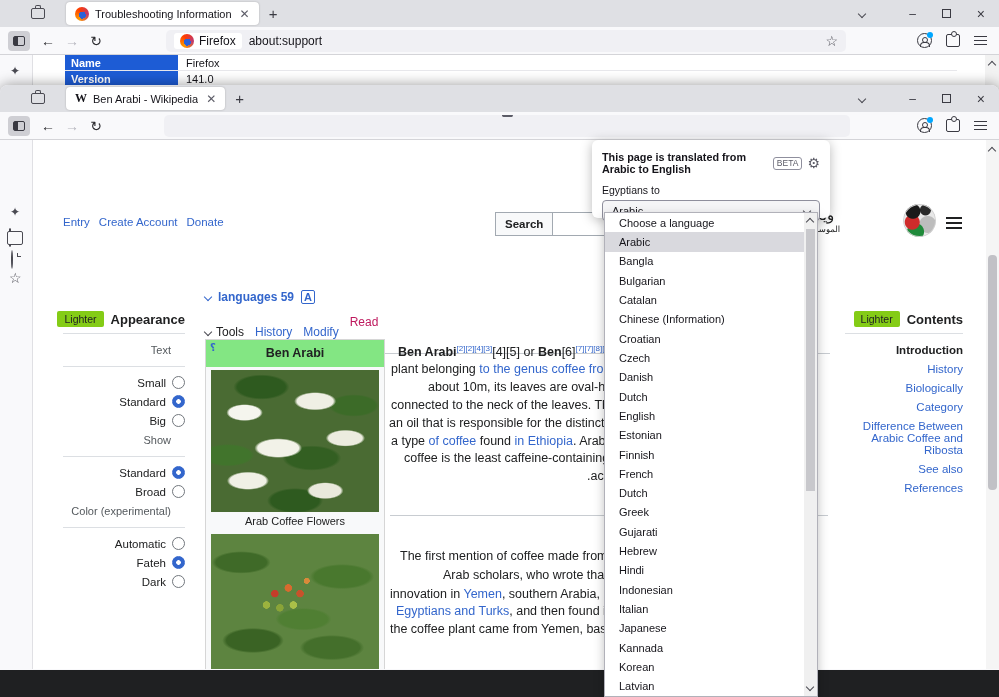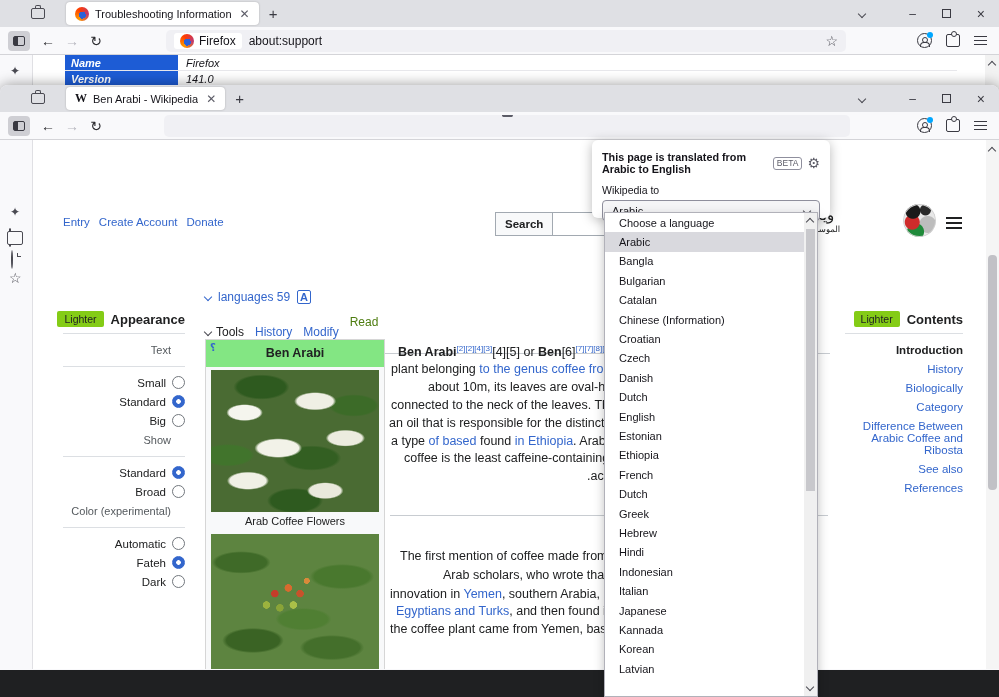--- a/index.html
+++ b/index.html
@@ -49,21 +49,21 @@
       conic-gradient(from 210deg, #ff9a00, #ff3b00, #c0396f, #ff9a00); }
   .sparkle-ic { position:relative; width:14px; height:14px; }
   .sparkle-ic:before { content:"✦"; font-family:"DejaVu Sans",sans-serif; color:#4a4a52; font-size:12px; position:absolute; left:1px; top:-1px;}
   .gear-ic { color:#5b5b66; font-size:14px; font-family:"DejaVu Sans",sans-serif; }
 
   
   #bg-win { top:0; height:90px; z-index:1; }
   #bg-win .content { position:relative; height:34px; background:#fff; }
   #bg-strip { position:absolute; left:0; top:0; width:33px; height:34px; background:#f9f9fb; border-right:1px solid #e0e0e4; }
   #bg-table { position:absolute; left:65px; top:0; right:42px; font-size:11px; }
-  .trow { display:flex; height:16px; border-bottom:1px solid #e8e8ec; align-items:center;font-style:italic; }
+  .trow { display:flex; height:16px; border-bottom:1px solid #e8e8ec; align-items:center; }
   .trow .h { width:113px; background:#1d5cd5; color:#fff; font-weight:bold; padding-left:6px; height:100%; display:flex; align-items:center; }
   .trow .v { flex:1; padding-left:8px; color:#15141a; background:#fff; }
   .vscroll { position:absolute; right:0; top:0; width:14px; bottom:0; background:#f2f2f2; display:flex; justify-content:center; }
 
   
   #fg-win { top:85px; height:585px; z-index:2; box-shadow:0 0 14px rgba(0,0,0,.4); border-radius:8px 8px 0 0; }
   #fg-win .tabbar { border-radius:8px 8px 0 0; }
   #fg-content { position:relative; height:529px; background:#fff; overflow:hidden; }
   #left-strip { position:absolute; left:0; top:0; width:33px; height:100%; background:#f9f9fb;
     border-right:1px solid #e0e0e4; z-index:5; }
@@ -97,26 +97,26 @@
       radial-gradient(circle at 28% 55%, #cf2b2b 0 7px, transparent 8px),
       radial-gradient(circle at 38% 84%, #1f8a3a 0 8px, transparent 9px),
       radial-gradient(circle at 75% 62%, #bdbdbd 0 8px, transparent 9px),
       #e8e8e8; box-shadow:inset 0 0 0 1px #cfcfcf; }
   .wiki-logo-text { top:66px; left:780px; width:116px; text-align:left; direction:rtl; }
   .wiki-logo-text .l1 { font-family:"DejaVu Serif","Liberation Serif",serif; font-size:15px; color:#202122; }
   .wiki-logo-text .l2 { font-family:"DejaVu Serif","Liberation Serif",serif; font-size:8.5px; color:#202122; }
   .wiki-ham { top:74px; left:946px; }
   .wiki-ham i { display:block; width:16px; height:2px; background:#202122; margin:3px 0; }
   .langrow { top:150px; left:205px; display:flex; align-items:center; gap:7px; font-size:12px; }
-  .langrow .lbl { color:#36c; font-weight:normal; }
+  .langrow .lbl { color:#36c; font-weight:bold; }
   .lang-ic { color:#36c; font-weight:bold; font-size:11px; border:1.2px solid #36c; border-radius:2px; padding:0 2px;}
   .pagetabs { top:175px; left:205px; display:flex; align-items:center; gap:11px; font-size:12px; width:625px;
     border-bottom:1px solid #c8ccd1; padding-bottom:5px; }
   .pagetabs .dark { color:#202122; }
-  .pagetabs .active { color:#4d7c0f; border-bottom:4px solid #14532d; padding-bottom:20px; margin-bottom:-5px; }
+  .pagetabs .active { color:#be185d; border-bottom:4px solid #14532d; padding-bottom:20px; margin-bottom:-5px; }
 
   .sidepanel { font-size:11px; color:#54595d; }
   .panel-head { display:flex; align-items:center; justify-content:flex-end; gap:7px; }
   .pin-chip { background:#84cc16; color:#202122; font-size:10.5px; padding:2px 7px; border-radius:2px; }
   .panel-title { font-size:13px; font-weight:bold; color:#202122; }
   .hr { height:1px; background:#dcdfe3; margin:6px 0; }
   .sec-label { text-align:right; padding:4px 14px 4px 0; }
   .radio-row { display:flex; justify-content:flex-end; align-items:center; gap:6px; padding:3px 0; font-size:11.5px; color:#202122;}
   .radio { width:13px; height:13px; border-radius:50%; border:1.4px solid #72777d; background:#fff; }
   .radio.sel { border-color:#36c; background:radial-gradient(circle, #fff 0 2px, #36c 2.6px); }
@@ -176,21 +176,21 @@
   .beta { font-size:8.5px; color:#5b5b66; border:1px solid #8f8f9d; border-radius:3px; padding:0.5px 3px; }
   #tpanel .gear { margin-left:auto; }
   #tpanel .sub { font-size:10.5px; color:#15141a; padding:9px 10px 4px; }
   .tselect { margin:0 10px; height:21px; border:1px solid #8f8f9d; border-radius:4px; background:#f5f5f7;
     display:flex; align-items:center; font-size:11px; color:#15141a; padding:0 9px; }
   .tselect .chev { margin-left:auto; }
 
   
   #dropdown { position:absolute; left:604px; top:212px; width:214px; height:485px; background:#fff;
     border:1px solid #b1b1b9; box-shadow:0 4px 10px rgba(0,0,0,.25); z-index:11; display:flex; }
-  #lang-list { flex:1; display:flex; flex-direction:column; }
+  #lang-list { flex:1; display:flex; flex-direction:column;justify-content:center; }
   .lang-item { height:19.4px; display:flex; align-items:center; padding-left:14px; font-size:11px; color:#15141a; }
   .lang-item.sel { background:#d9d9de; }
   #dd-scroll { width:13px; background:#f0f0f0; position:relative; }
   #dd-scroll .thumb { position:absolute; left:2px; top:16px; height:262px; width:9px; background:#c8c8cc; }
 
   
   #taskbar { position:absolute; left:0; top:670px; width:999px; height:27px; background:#1f2022; z-index:3; }
 </style>
 </head>
 <body>
@@ -436,21 +436,21 @@
         <div class="ib-img img-fruits"></div>
 
       </div>
 
       <div id="article-layer">
           <div class="art-line" style="left: 398px; top: 204px;"><span class="b">Ben Arabi</span><sup>[2][2][4][3]</sup><span>[4][5] or </span><span class="b">Ben</span><span>[6]</span><sup>[7][7][8][8]</sup><span> is a</span></div>
           <div class="art-line" style="left: 391px; top: 222px;"><span>plant belonging </span><span class="lnk">to the genus coffee from the</span><span> family</span></div>
           <div class="art-line" style="left: 428px; top: 240px;"><span>about 10m, its leaves are oval-headed, dark</span></div>
           <div class="art-line" style="left: 391px; top: 258px;"><span>connected to the neck of the leaves. The </span><span class="lnk">fruit</span><span> has</span></div>
           <div class="art-line" style="left: 389px; top: 276px;"><span>an oil that is responsible for the distinctive smell</span></div>
-          <div class="art-line" style="left: 391px; top: 294px;"><span>a type </span><span class="lnk">of based</span><span> found </span><span class="lnk">in Ethiopia</span><span>. Arabic coffee</span></div>
+          <div class="art-line" style="left: 391px; top: 294px;"><span>a type </span><span class="lnk">of coffee</span><span> found </span><span class="lnk">in Ethiopia</span><span>. Arabic coffee</span></div>
           <div class="art-line" style="left: 404px; top: 311px;"><span>coffee is the least caffeine-containing coffee</span></div>
           <div class="art-line" style="left: 587px; top: 329px;"><span>.ac</span></div>
           <div class="art-line" style="left: 400px; top: 409px;"><span>The first mention of coffee made from roasted</span></div>
           <div class="art-line" style="left: 443px; top: 428px;"><span>Arab scholars, who wrote that it was useful</span></div>
           <div class="art-line" style="left: 390px; top: 447px;"><span>innovation in </span><span class="lnk">Yemen</span><span>, southern Arabia, in many</span></div>
           <div class="art-line" style="left: 396px; top: 464px;"><span class="lnk">Egyptians and Turks</span><span>, and then found its way</span></div>
           <div class="art-line" style="left: 390px; top: 482px;"><span>the coffee plant came from Yemen, based on</span></div>
         </div>
       <div class="art-rule" style="top:375px"></div>
 
@@ -462,45 +462,46 @@
   </div>
 
   <div id="taskbar"></div>
 
   <div id="tpanel">
     <div class="title-row">
       <span class="ttl">This page is translated from Arabic to English</span>
       <span class="beta">BETA</span>
       <span class="gear gear-ic">⚙</span>
     </div>
-    <div class="sub">Wikipedia to</div>
+    <div class="sub">Egyptians to</div>
     <div class="tselect">
       <span>Arabic</span>
       <span class="chev"></span>
     </div>
   </div>
 
   <div id="dropdown">
     <div id="lang-list">
         <div class="lang-item">Choose a language</div>
         <div class="lang-item sel">Arabic</div>
         <div class="lang-item">Bangla</div>
         <div class="lang-item">Bulgarian</div>
         <div class="lang-item">Catalan</div>
         <div class="lang-item">Chinese (Information)</div>
         <div class="lang-item">Croatian</div>
         <div class="lang-item">Czech</div>
         <div class="lang-item">Danish</div>
         <div class="lang-item">Dutch</div>
         <div class="lang-item">English</div>
         <div class="lang-item">Estonian</div>
-        <div class="lang-item">Ethiopia</div>
+        <div class="lang-item">Finnish</div>
         <div class="lang-item">French</div>
         <div class="lang-item">Dutch</div>
         <div class="lang-item">Greek</div>
+        <div class="lang-item">Gujarati</div>
         <div class="lang-item">Hebrew</div>
         <div class="lang-item">Hindi</div>
         <div class="lang-item">Indonesian</div>
         <div class="lang-item">Italian</div>
         <div class="lang-item">Japanese</div>
         <div class="lang-item">Kannada</div>
         <div class="lang-item">Korean</div>
         <div class="lang-item">Latvian</div>
       </div>
     <div id="dd-scroll">

